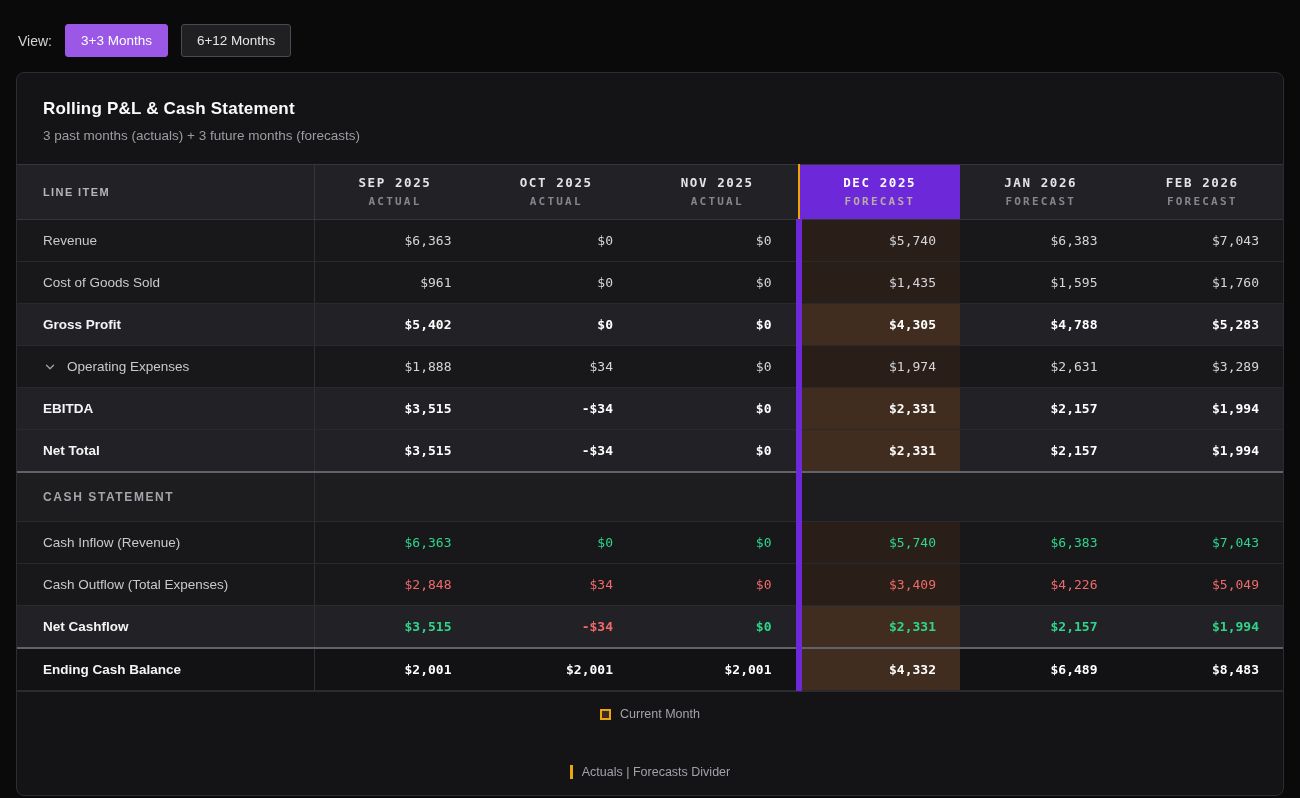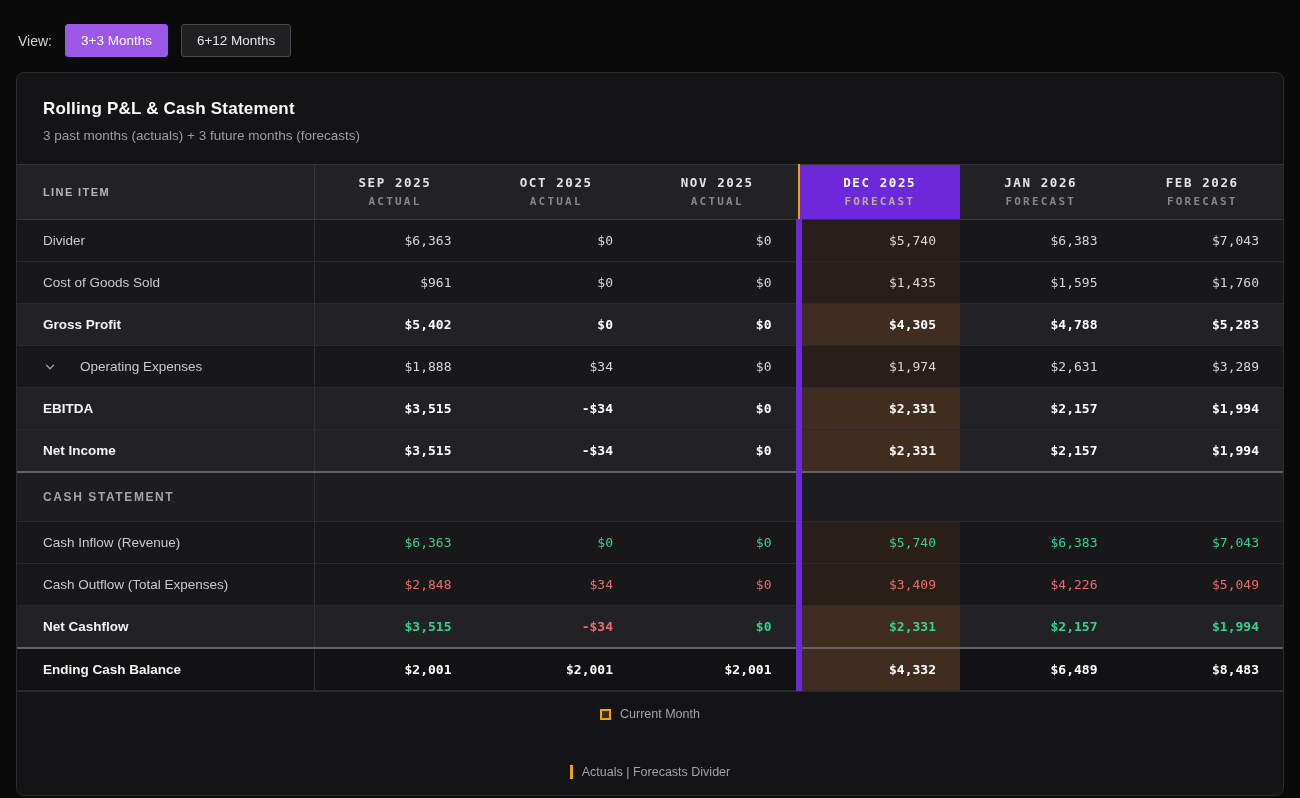--- a/index.html
+++ b/index.html
@@ -53,21 +53,21 @@
   tr.thick td { border-top:2px solid #62626b; }
 
   td.cur { border-left:6px solid #6d28d9; }
   tr.normal td.cur { background:#2a1f18; }
   tr.total td.cur, tr.ending td.cur { background:#402d20; }
   tr.section td.cur { background:transparent; }
 
   td.num.g { color:#2fd58a; } tr.total td.num.g { color:#2fd58a; }
   td.num.r { color:#f06a6a; } tr.total td.num.r { color:#f06a6a; }
 
-  .exp { display:flex; align-items:flex-end; gap:23px; cursor:pointer; }
+  .exp { display:flex; align-items:flex-end; gap:10px; cursor:pointer; }
   .chev { display:inline-flex; width:14px; height:14px; }
 
   
   .legend { display:flex; align-items:center; gap:44px; padding:15px 26px 16px;
             border-top:1px solid #2c2c31;flex-direction:column; }
   .legend-item { display:flex; align-items:center; gap:9px; color:#a1a1aa; font-size:12.5px; }
   .sw-current { width:11px; height:11px; border:2px solid #eba70a; background:#3e2b1f; }
   .sw-divider { width:3px; height:14px; background:#eba70a; }
 </style>
 </head>
@@ -121,21 +121,21 @@
             <div class="t">FORECAST</div>
           </th>
           <th class="mh">
             <div class="m">FEB 2026</div>
             <div class="t">FORECAST</div>
           </th>
         </tr>
       </thead>
       <tbody>
         <tr class="normal">
-          <td class="lbl">Divider</td>
+          <td class="lbl">Revenue</td>
           <td class="num">$6,363</td>
           <td class="num">$0</td>
           <td class="num">$0</td>
           <td class="num cur">$5,740</td>
           <td class="num">$6,383</td>
           <td class="num">$7,043</td>
         </tr>
         <tr class="normal">
           <td class="lbl">Cost of Goods Sold</td>
           <td class="num">$961</td>
@@ -175,21 +175,21 @@
         <tr class="total">
           <td class="lbl">EBITDA</td>
           <td class="num">$3,515</td>
           <td class="num">-$34</td>
           <td class="num">$0</td>
           <td class="num cur">$2,331</td>
           <td class="num">$2,157</td>
           <td class="num">$1,994</td>
         </tr>
         <tr class="total">
-          <td class="lbl">Net Income</td>
+          <td class="lbl">Net Total</td>
           <td class="num">$3,515</td>
           <td class="num">-$34</td>
           <td class="num">$0</td>
           <td class="num cur">$2,331</td>
           <td class="num">$2,157</td>
           <td class="num">$1,994</td>
         </tr>
         <tr class="section thick">
           <td class="lbl-sec">CASH STATEMENT</td>
           <td></td>

